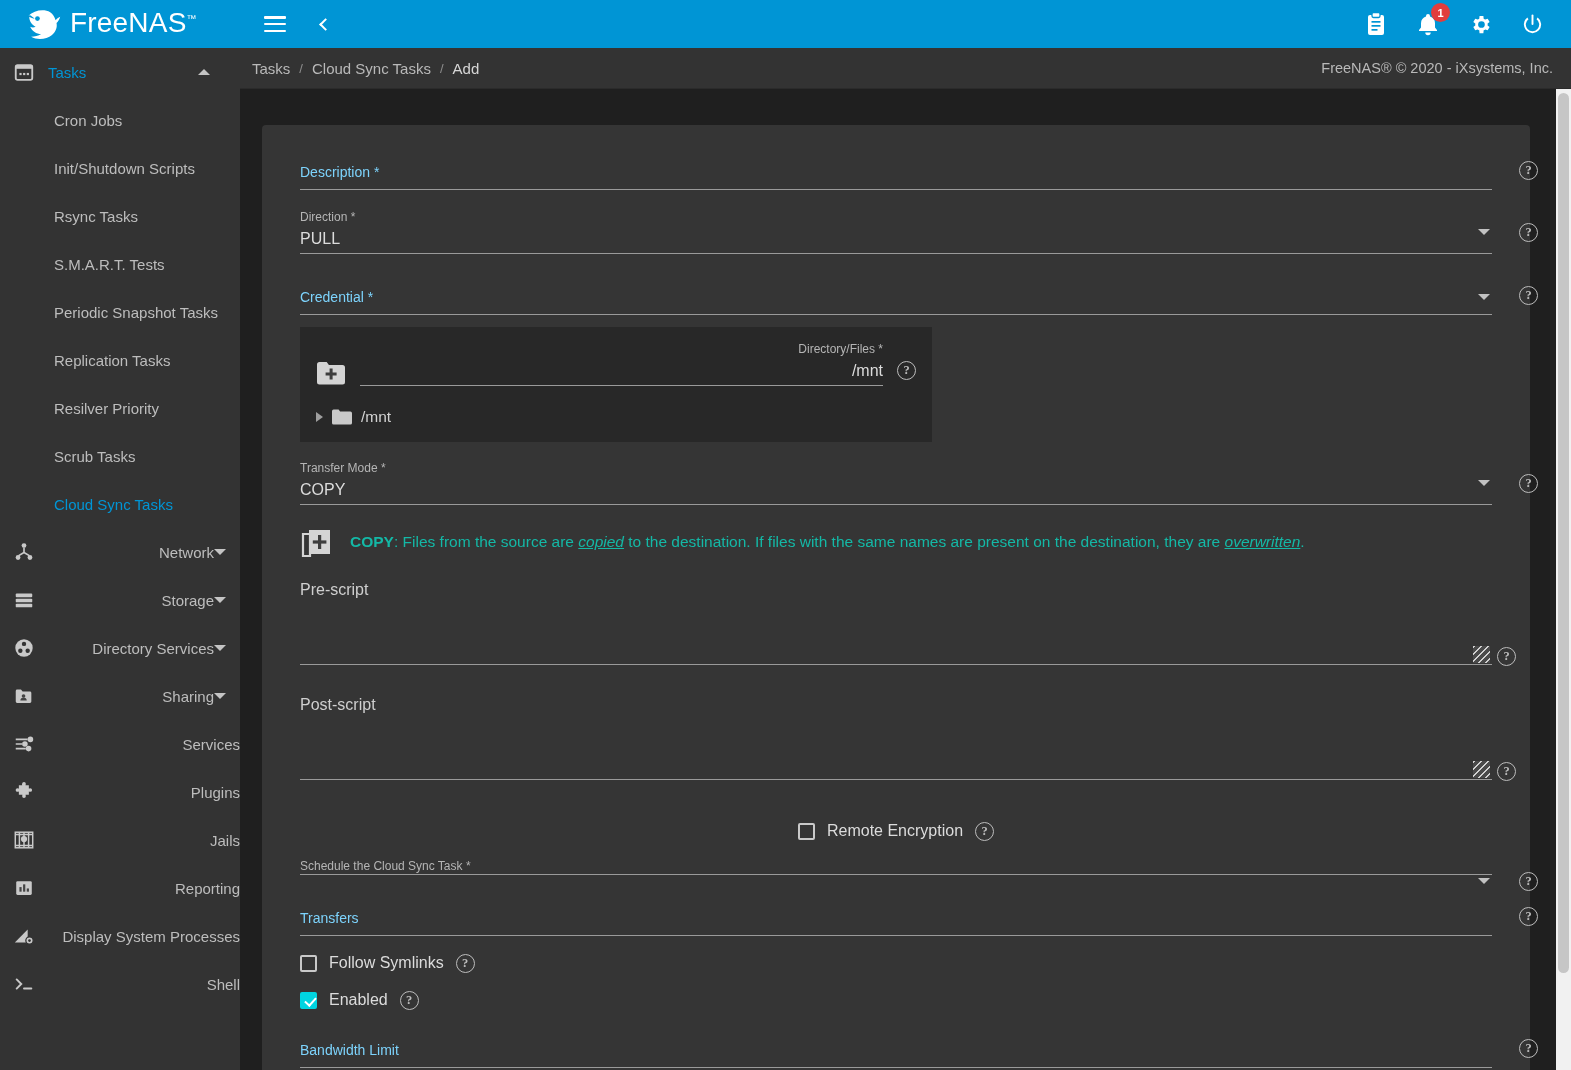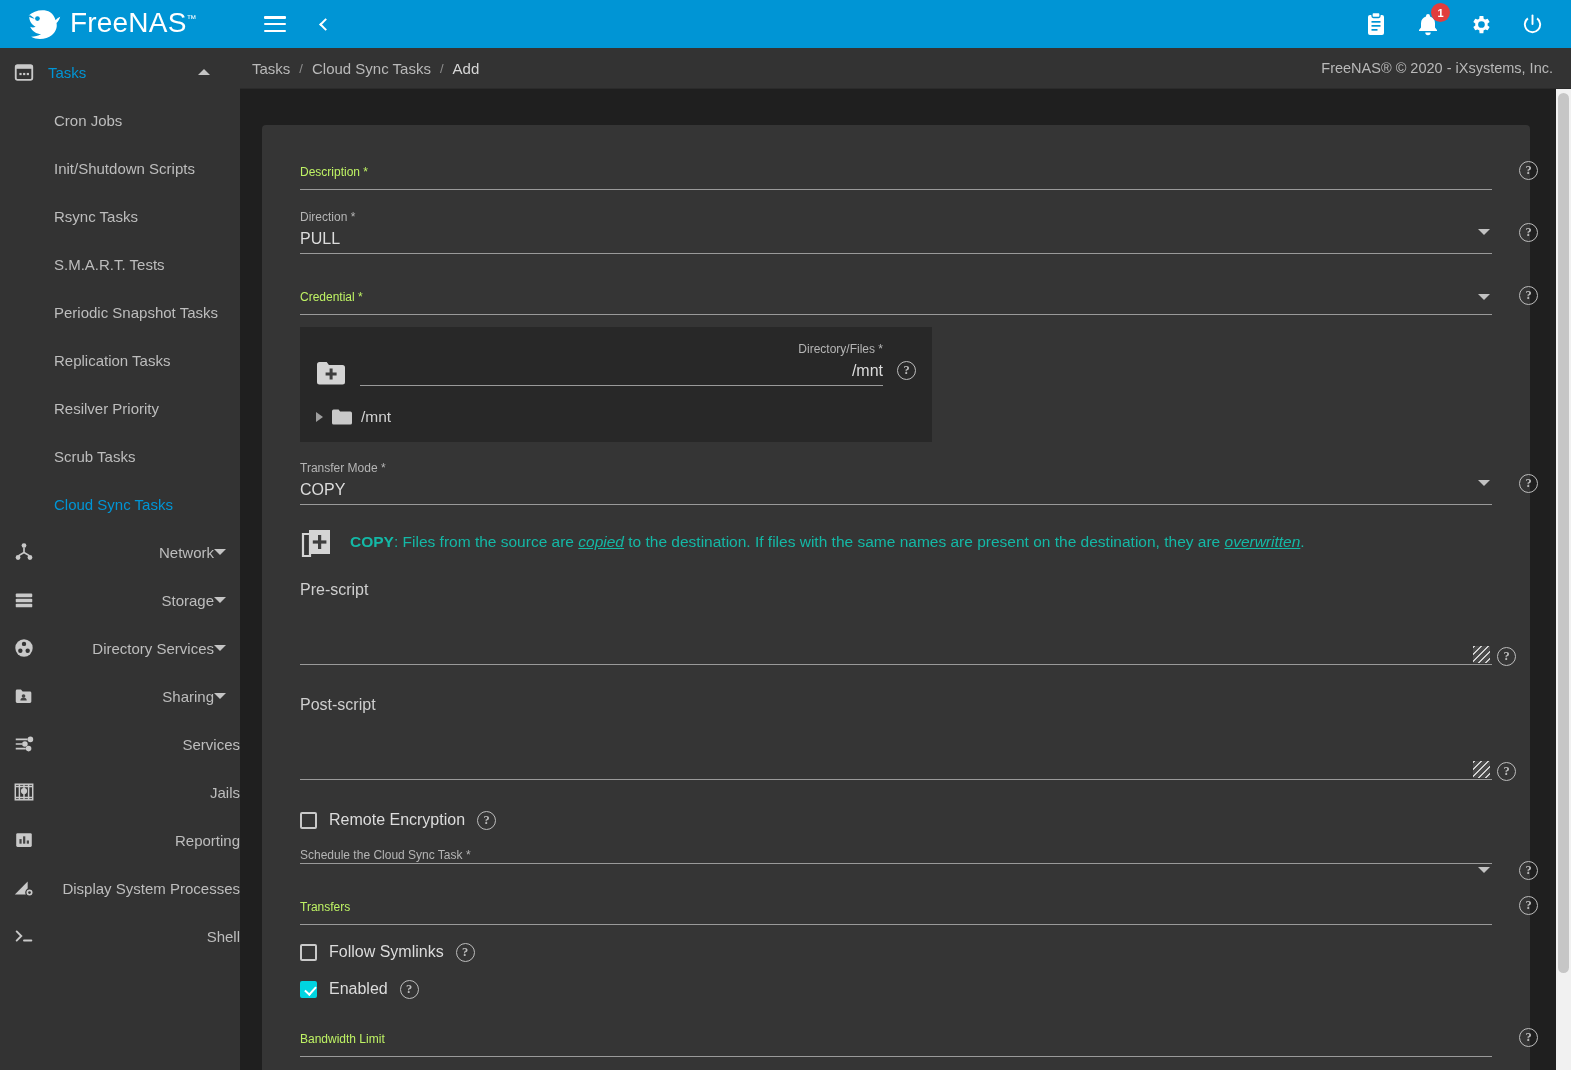--- a/index.html
+++ b/index.html
@@ -99,21 +99,21 @@
     background: #353535; border-radius: 4px; padding: 20px 16px 0 16px;
   }
 
   
   .field { position: relative; padding: 0 22px; }
   .fline {
     border-bottom: 1px solid #9a9a9a; position: relative;
   }
   .flabel-float { font-size: 12px; color: #b5b5b5; line-height: 16px; }
   .fvalue { font-size: 16px; color: #dcdcdc; line-height: 28px; }
-  .fplaceholder { font-size: 12px; color: #bef264; line-height: 34px; }
+  .fplaceholder { font-size: 14px; color: #7dd3fc; line-height: 34px; }
   .help {
     position: absolute; right: -24px; width: 19px; height: 19px;
     border: 1.6px solid #bcbcbc; border-radius: 50%;
     color: #bcbcbc; font-size: 12.5px; line-height: 16px; text-align: center;
     cursor: pointer; font-family: "Liberation Serif", serif; font-weight: bold;
   }
   .sel-arrow {
     position: absolute; right: 2px; width: 0; height: 0;
     border-left: 6px solid transparent; border-right: 6px solid transparent;
     border-top: 6px solid #c2c2c2; cursor: pointer;
@@ -338,20 +338,28 @@
       <svg width="22" height="22" viewBox="0 0 24 24" stroke="#c9c9c9" stroke-width="1.9" fill="none">
           <path d="M3 7h13M3 12h7M3 17h11"></path>
           <circle cx="19" cy="7" r="2.1" fill="#c9c9c9"></circle>
           <circle cx="13" cy="12" r="2.1" fill="#c9c9c9"></circle>
           <circle cx="17" cy="17" r="2.1" fill="#c9c9c9"></circle>
         </svg>
     </div>
     <span class="nav-label">Services</span>
   </div>
 
+  <div class="nav-item">
+    <div class="nav-icon">
+      <svg width="22" height="22" viewBox="0 0 24 24">
+          <path fill="#c9c9c9" d="M10 3a2 2 0 0 1 4 0c0 .7-.3 1-.3 1.5h3.6v3.6c.5 0 .8-.3 1.5-.3a2 2 0 0 1 0 4c-.7 0-1-.3-1.5-.3v3.6h-3.6c0 .5.3.8.3 1.5a2 2 0 0 1-4 0c0-.7.3-1 .3-1.5H6.4v-3.6c-.5 0-.8.3-1.5.3a2 2 0 0 1 0-4c.7 0 1 .3 1.5.3V4.5h3.6c0-.5-.3-.8-.3-1.5z"></path>
+        </svg>
+    </div>
+    <span class="nav-label">Plugins</span>
+  </div>
 
   <div class="nav-item">
     <div class="nav-icon">
       <svg width="22" height="22" viewBox="0 0 24 24">
           <rect x="2.5" y="3.5" width="19" height="17" fill="none" stroke="#c9c9c9" stroke-width="1.6"></rect>
           <path stroke="#c9c9c9" stroke-width="1.6" d="M7 3.5v17M12 3.5v17M17 3.5v17M2.5 6h19M2.5 18h19"></path>
           <circle cx="12" cy="11" r="3.4" fill="#c9c9c9"></circle>
         </svg>
     </div>
     <span class="nav-label">Jails</span>
@@ -483,21 +491,21 @@
     </div>
 
     <div class="tarea" style="margin-top:31px;">
       <div class="tarea-box">
         <div class="tarea-label">Post-script</div>
       </div>
       <div class="resize-grip"></div>
       <div class="help" style="top:66px;right:-2px;">?</div>
     </div>
 
-    <div class="cbrow" style="margin-top:23px;">
+    <div class="cbrow" style="margin-top:34px;justify-content:center;">
       <div class="cbox"></div>
       <span class="cblabel">Remote Encryption</span>
       <div class="help-inline">?</div>
     </div>
 
     <div class="field" style="margin-top:10px;">
       <div class="fline">
         <div class="flabel-float">Schedule the Cloud Sync Task *</div>
         <div class="sel-arrow" style="top:20px;"></div>
       </div>

